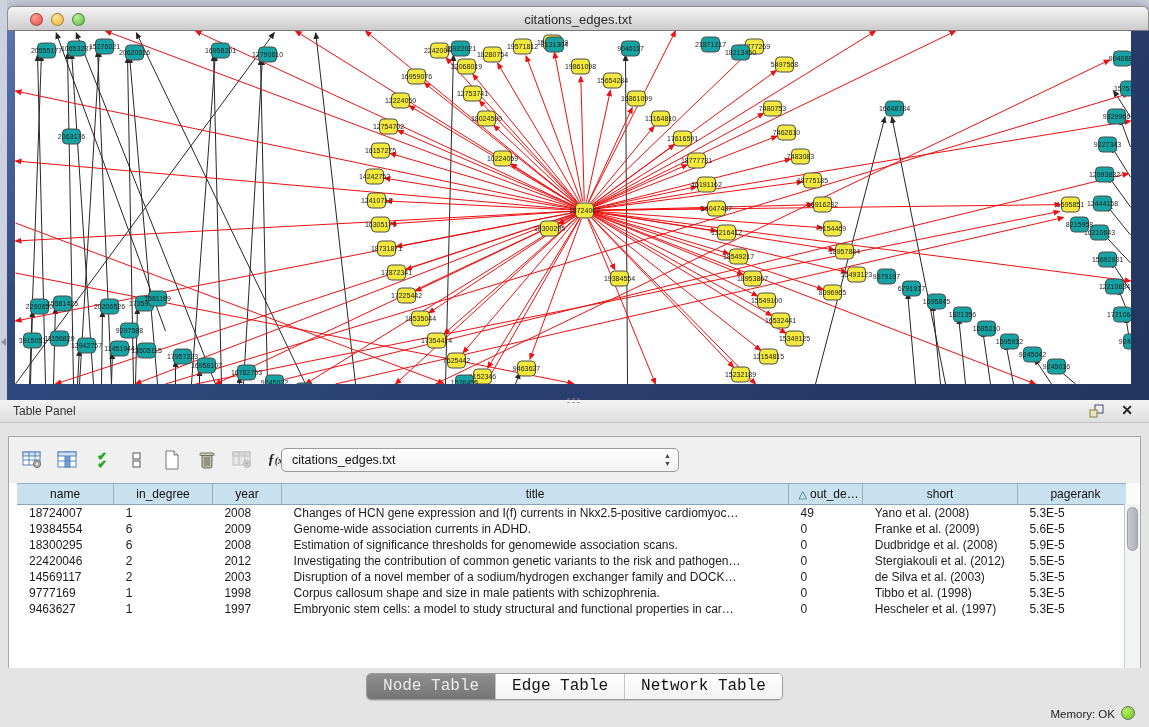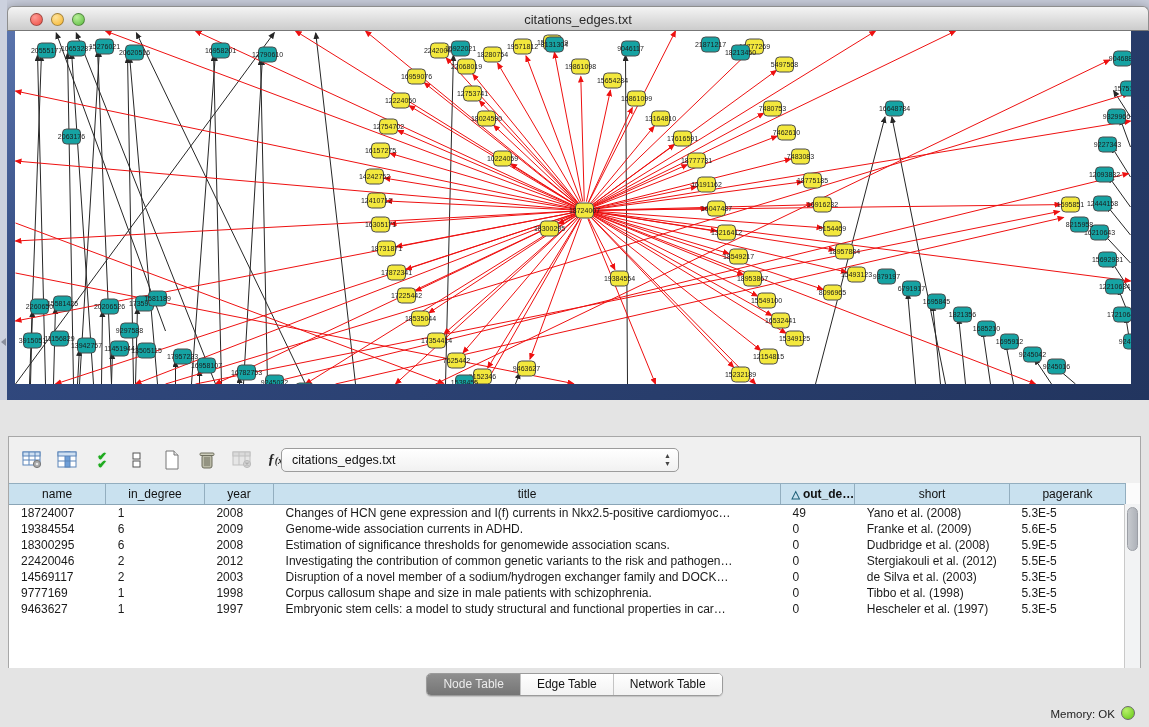--- a/index.html
+++ b/index.html
@@ -41,32 +41,32 @@
   #toolbar { position:absolute; left:0; top:0; width:100%; height:46px; background:#f0f0f0; display:flex; align-items:center; }
   .tbtn { width:26px; height:26px; margin-left:9px; display:flex; align-items:center; justify-content:center; position:relative; cursor:pointer; }
   .tbtn:first-child { margin-left:10px; }
   #fx-label { font-family:"Liberation Serif",serif; font-size:14px; color:#222; font-style:italic; font-weight:bold; }
   #fx-label .sm { font-size:10px; }
   #combo { position:absolute; left:272px; top:11px; width:398px; height:24px; background:linear-gradient(#ffffff,#f1f1f1);
            border:1px solid #9c9c9c; border-radius:5px; font-size:12.5px; color:#111; line-height:22px; padding-left:10px; cursor:pointer; }
   #combo-arrows { position:absolute; right:7px; top:3px; font-size:7px; color:#444; line-height:8px; text-align:center; }
 
   #grid { position:absolute; left:0; top:46px; width:1117px; height:185px; background:#fff; overflow:hidden; }
-  table { border-collapse:collapse; table-layout:fixed; width:1117px; }
+  table { border-collapse:collapse; table-layout:fixed; width:1117px;margin-left:8px; }
   th { background:#c9e1ef; border-right:1px solid #93aebf; border-top:1px solid #93aebf; border-bottom:1px solid #8aa5b6;
        font-size:12px; font-weight:normal; color:#111; height:21px; text-align:center; overflow:hidden; white-space:nowrap; }
   th:first-child { border-left:none; }
   td { font-size:12px; color:#1a1a1a; height:16px; padding:0 0 0 12px; white-space:nowrap; overflow:hidden; }
   .sort-tri { color:#1d5f77; font-size:11px; }
   #vscroll { position:absolute; right:0; top:67px; width:16px; height:164px; background:#f2f3f4; border-left:1px solid #c9c9c9; }
   #vthumb { position:absolute; left:2px; top:3px; width:11px; height:44px; background:linear-gradient(90deg,#c7cacf,#aeb2b9); border-radius:6px; border:1px solid #9b9ea5; }
 
   #tabs { position:absolute; left:0; right:0; top:273px; text-align:center; }
   #seg { display:inline-flex; border:1px solid #9b9b9b; border-radius:5px; overflow:hidden; background:#fdfdfd; box-shadow:0 1px 1px rgba(0,0,0,.15); }
-  .seg-item { font-size:12px; padding:3px 16px 4px 16px; color:#111; border-left:1px solid #c4c4c4; cursor:pointer; background:linear-gradient(#ffffff,#f2f2f2); }
+  .seg-item { font-size:16px; padding:3px 16px 4px 16px; color:#111; border-left:1px solid #c4c4c4; cursor:pointer; background:linear-gradient(#ffffff,#f2f2f2);font-family:Liberation Mono, monospace; }
   .seg-item:first-child { border-left:none; }
   .seg-item.sel { background:linear-gradient(#8f8f8f,#757575); color:#ececec; }
 
   #statusbar { position:absolute; right:14px; bottom:7px; display:flex; align-items:flex-end; }
   #mem-label { font-size:11.5px; color:#222; margin-right:6px; }
   #mem-dot { width:14px; height:14px; border-radius:50%; border:1px solid #6a6a6a;
              background:radial-gradient(circle at 35% 30%, #b8f06a, #63c814); }
 </style>
 </head>
 <body>
@@ -432,20 +432,31 @@
         <div class="traffic" id="tl-zoom"></div>
         <div id="win-title">citations_edges.txt</div>
       </div>
     </div>
     <div id="left-strip">
       <div id="collapse-arrow"></div>
     </div>
   </div>
 
   <div id="table-panel">
+    <div id="panel-titlebar">
+      <div id="grip"></div>
+      <span id="panel-title">Table Panel</span>
+      <div id="float-btn">
+        <svg width="16" height="14">
+            <rect x="6" y="1" width="8" height="8" fill="none" stroke="#3c4a7a"></rect>
+            <rect x="1" y="6" width="7" height="7" fill="#ece4c4" stroke="#8a7a3c"></rect>
+          </svg>
+      </div>
+      <div id="close-btn">✕</div>
+    </div>
 
     <div id="inner-box">
       <div id="toolbar">
           <div class="tbtn">
             <svg width="21" height="18">
               <rect x="1" y="1" width="17" height="13" fill="#fff" stroke="#5b84b8"></rect>
               <rect x="1" y="1" width="17" height="4" fill="#cfe0f2" stroke="#5b84b8"></rect>
               <line x1="7" y1="1" x2="7" y2="14" stroke="#5b84b8"></line>
               <line x2="13" y1="1" x1="13" y2="14" stroke="#5b84b8"></line>
               <line x1="1" y1="9" x2="18" y2="9" stroke="#5b84b8"></line>
@@ -513,21 +524,21 @@
               <col style="width: 73px;">
               <col style="width: 152px;">
               <col style="width: 114px;">
             </colgroup>
           <thead>
               <tr id="head-row">
                 <th>name</th>
                 <th>in_degree</th>
                 <th>year</th>
                 <th>title</th>
-                <th style="text-align: right; padding-left: 6px; font-weight: bold;"><span class="sort-tri">△ </span>out_de…</th>
+                <th style="text-align: center; padding-left: 6px;"><span class="sort-tri">△ </span>out_de…</th>
                 <th>short</th>
                 <th>pagerank</th>
               </tr>
             </thead>
           <tbody id="body-rows">
               <tr>
                 <td>18724007</td>
                 <td>1</td>
                 <td>2008</td>
                 <td>Changes of HCN gene expression and I(f) currents in Nkx2.5-positive cardiomyoc…</td>

